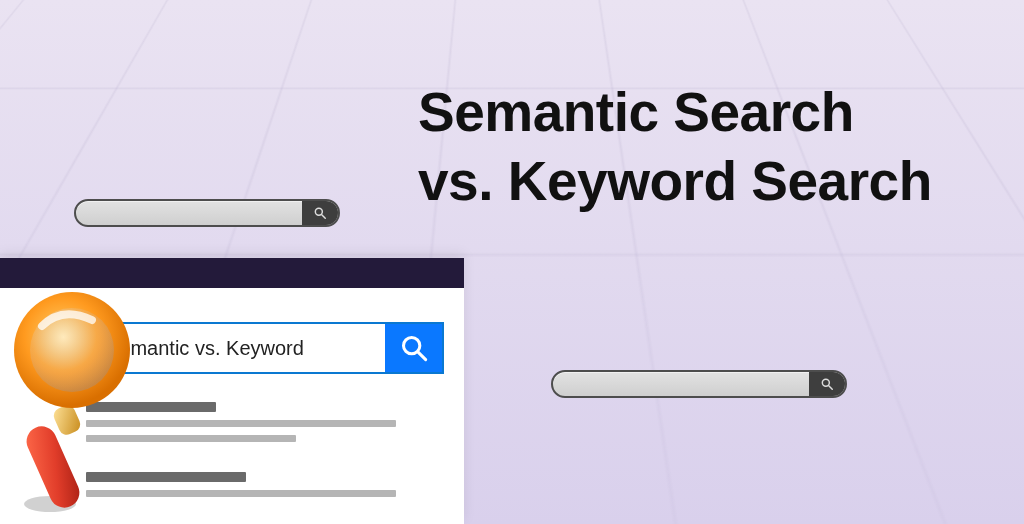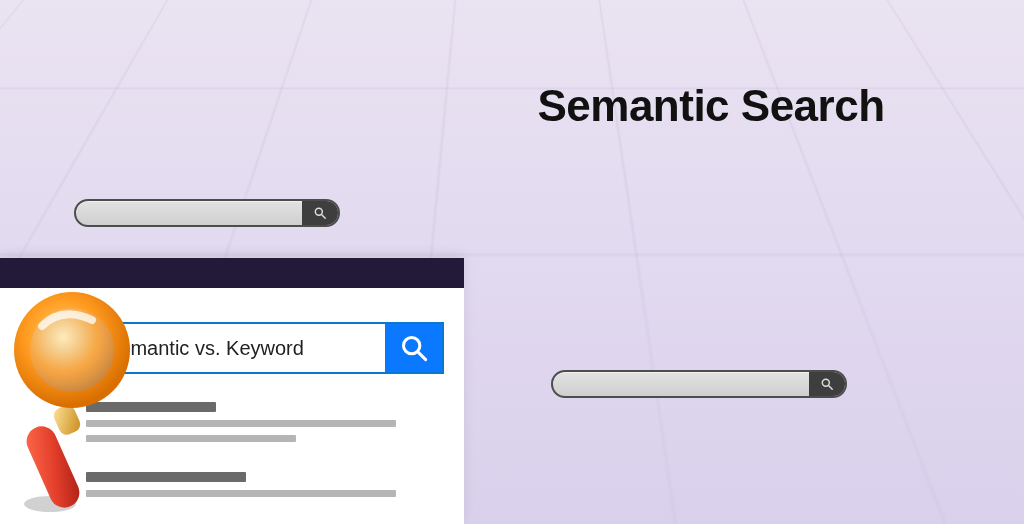--- a/index.html
+++ b/index.html
@@ -18,22 +18,21 @@
     background-position: 0 -40px;
     transform: perspective(600px) rotateX(45deg) scale(1.8) translateY(-60px);
     transform-origin: center top;
     opacity: 0.5;
     mask-image: linear-gradient(180deg, black 0%, black 30%, transparent 70%);
     -webkit-mask-image: linear-gradient(180deg, black 0%, black 30%, transparent 70%);
   }
   .heading {
     position: absolute;
     top: 78px; left: 418px; right: 20px;
-    text-align: center;
-    font-size: 44px;
+    font-size: 55px;
     font-weight: 800;
     color: #111;
     line-height: 1.25;
     letter-spacing: -0.5px;
   }
   .pill {
     position: absolute;
     height: 28px;
     border-radius: 14px;
     background: linear-gradient(180deg, #e2e2e2, #cfcfcf);
@@ -105,20 +104,21 @@
     pointer-events: none;
   }
 </style>
 </head>
 <body>
 
 <div class="grid-bg"></div>
 
 <div class="heading">
   <div>Semantic Search</div>
+  <div>vs. Keyword Search</div>
 </div>
 
 <div class="pill pill-1">
   <div class="cap">
     <svg width="14" height="14" viewBox="0 0 24 24">
       <circle cx="10" cy="10" r="6" stroke="#ddd" stroke-width="2.5" fill="none"></circle>
       <line x1="15" y1="15" x2="21" y2="21" stroke="#ddd" stroke-width="2.5" stroke-linecap="round"></line>
     </svg>
   </div>
 </div>

